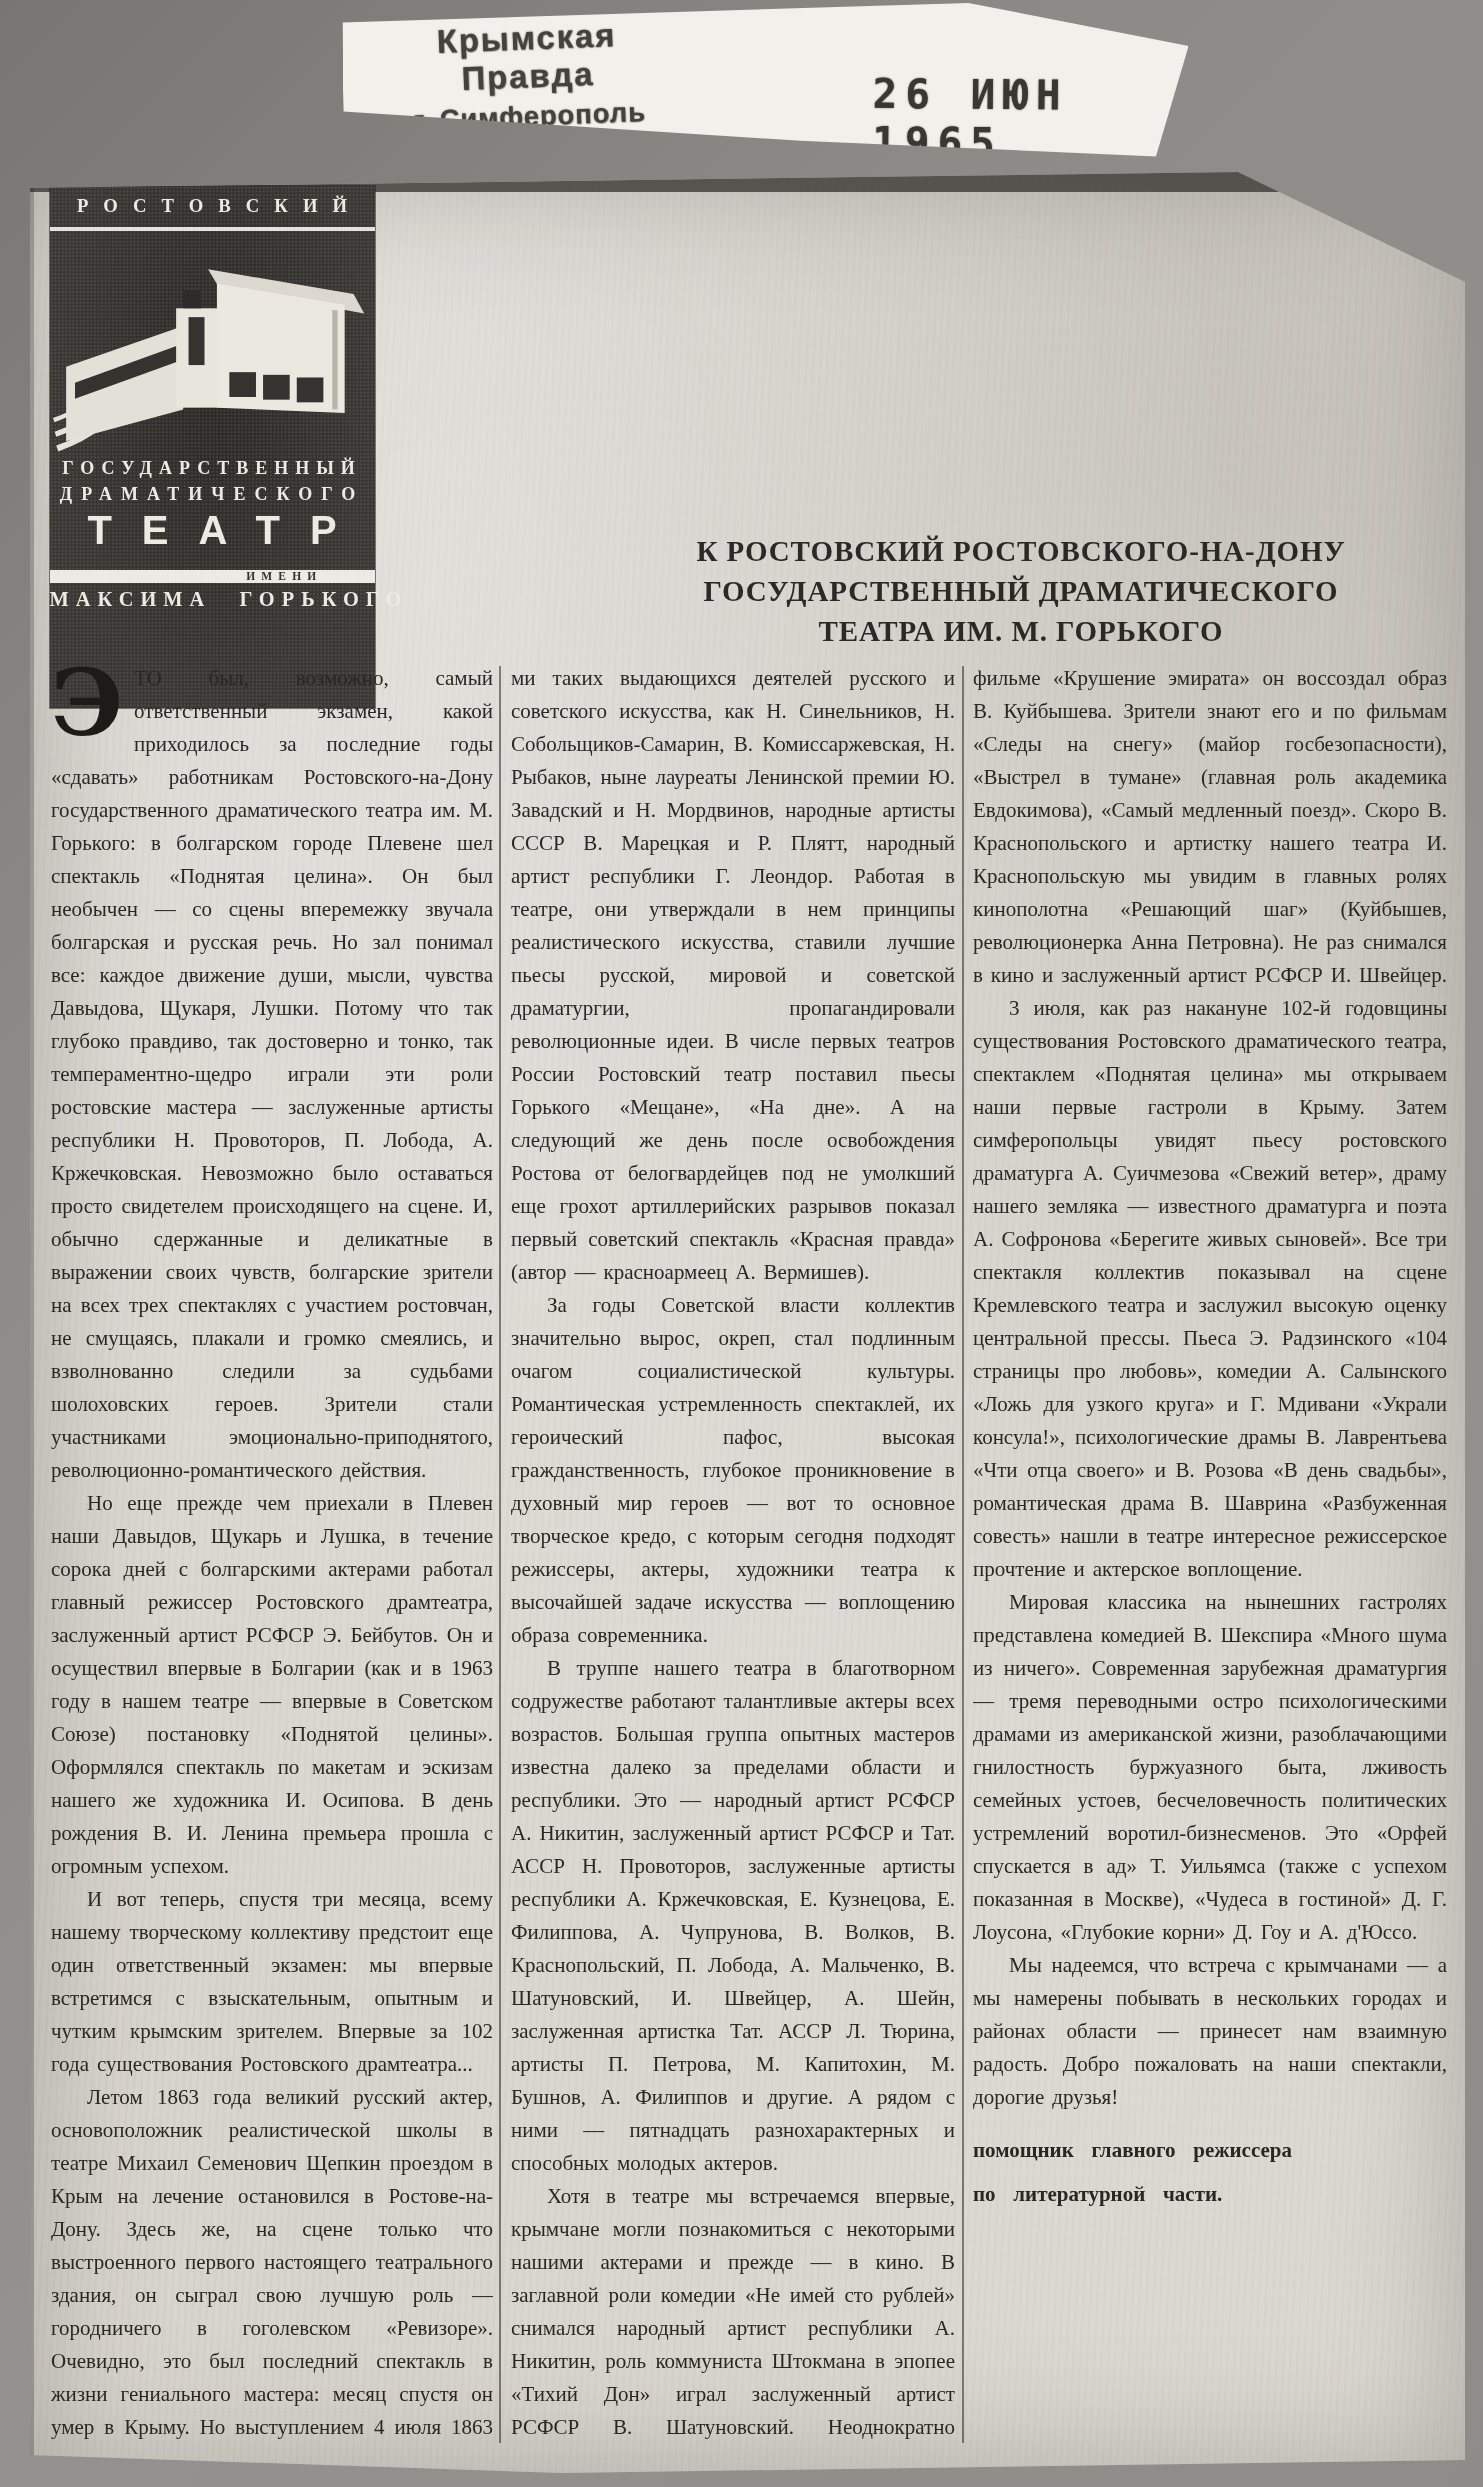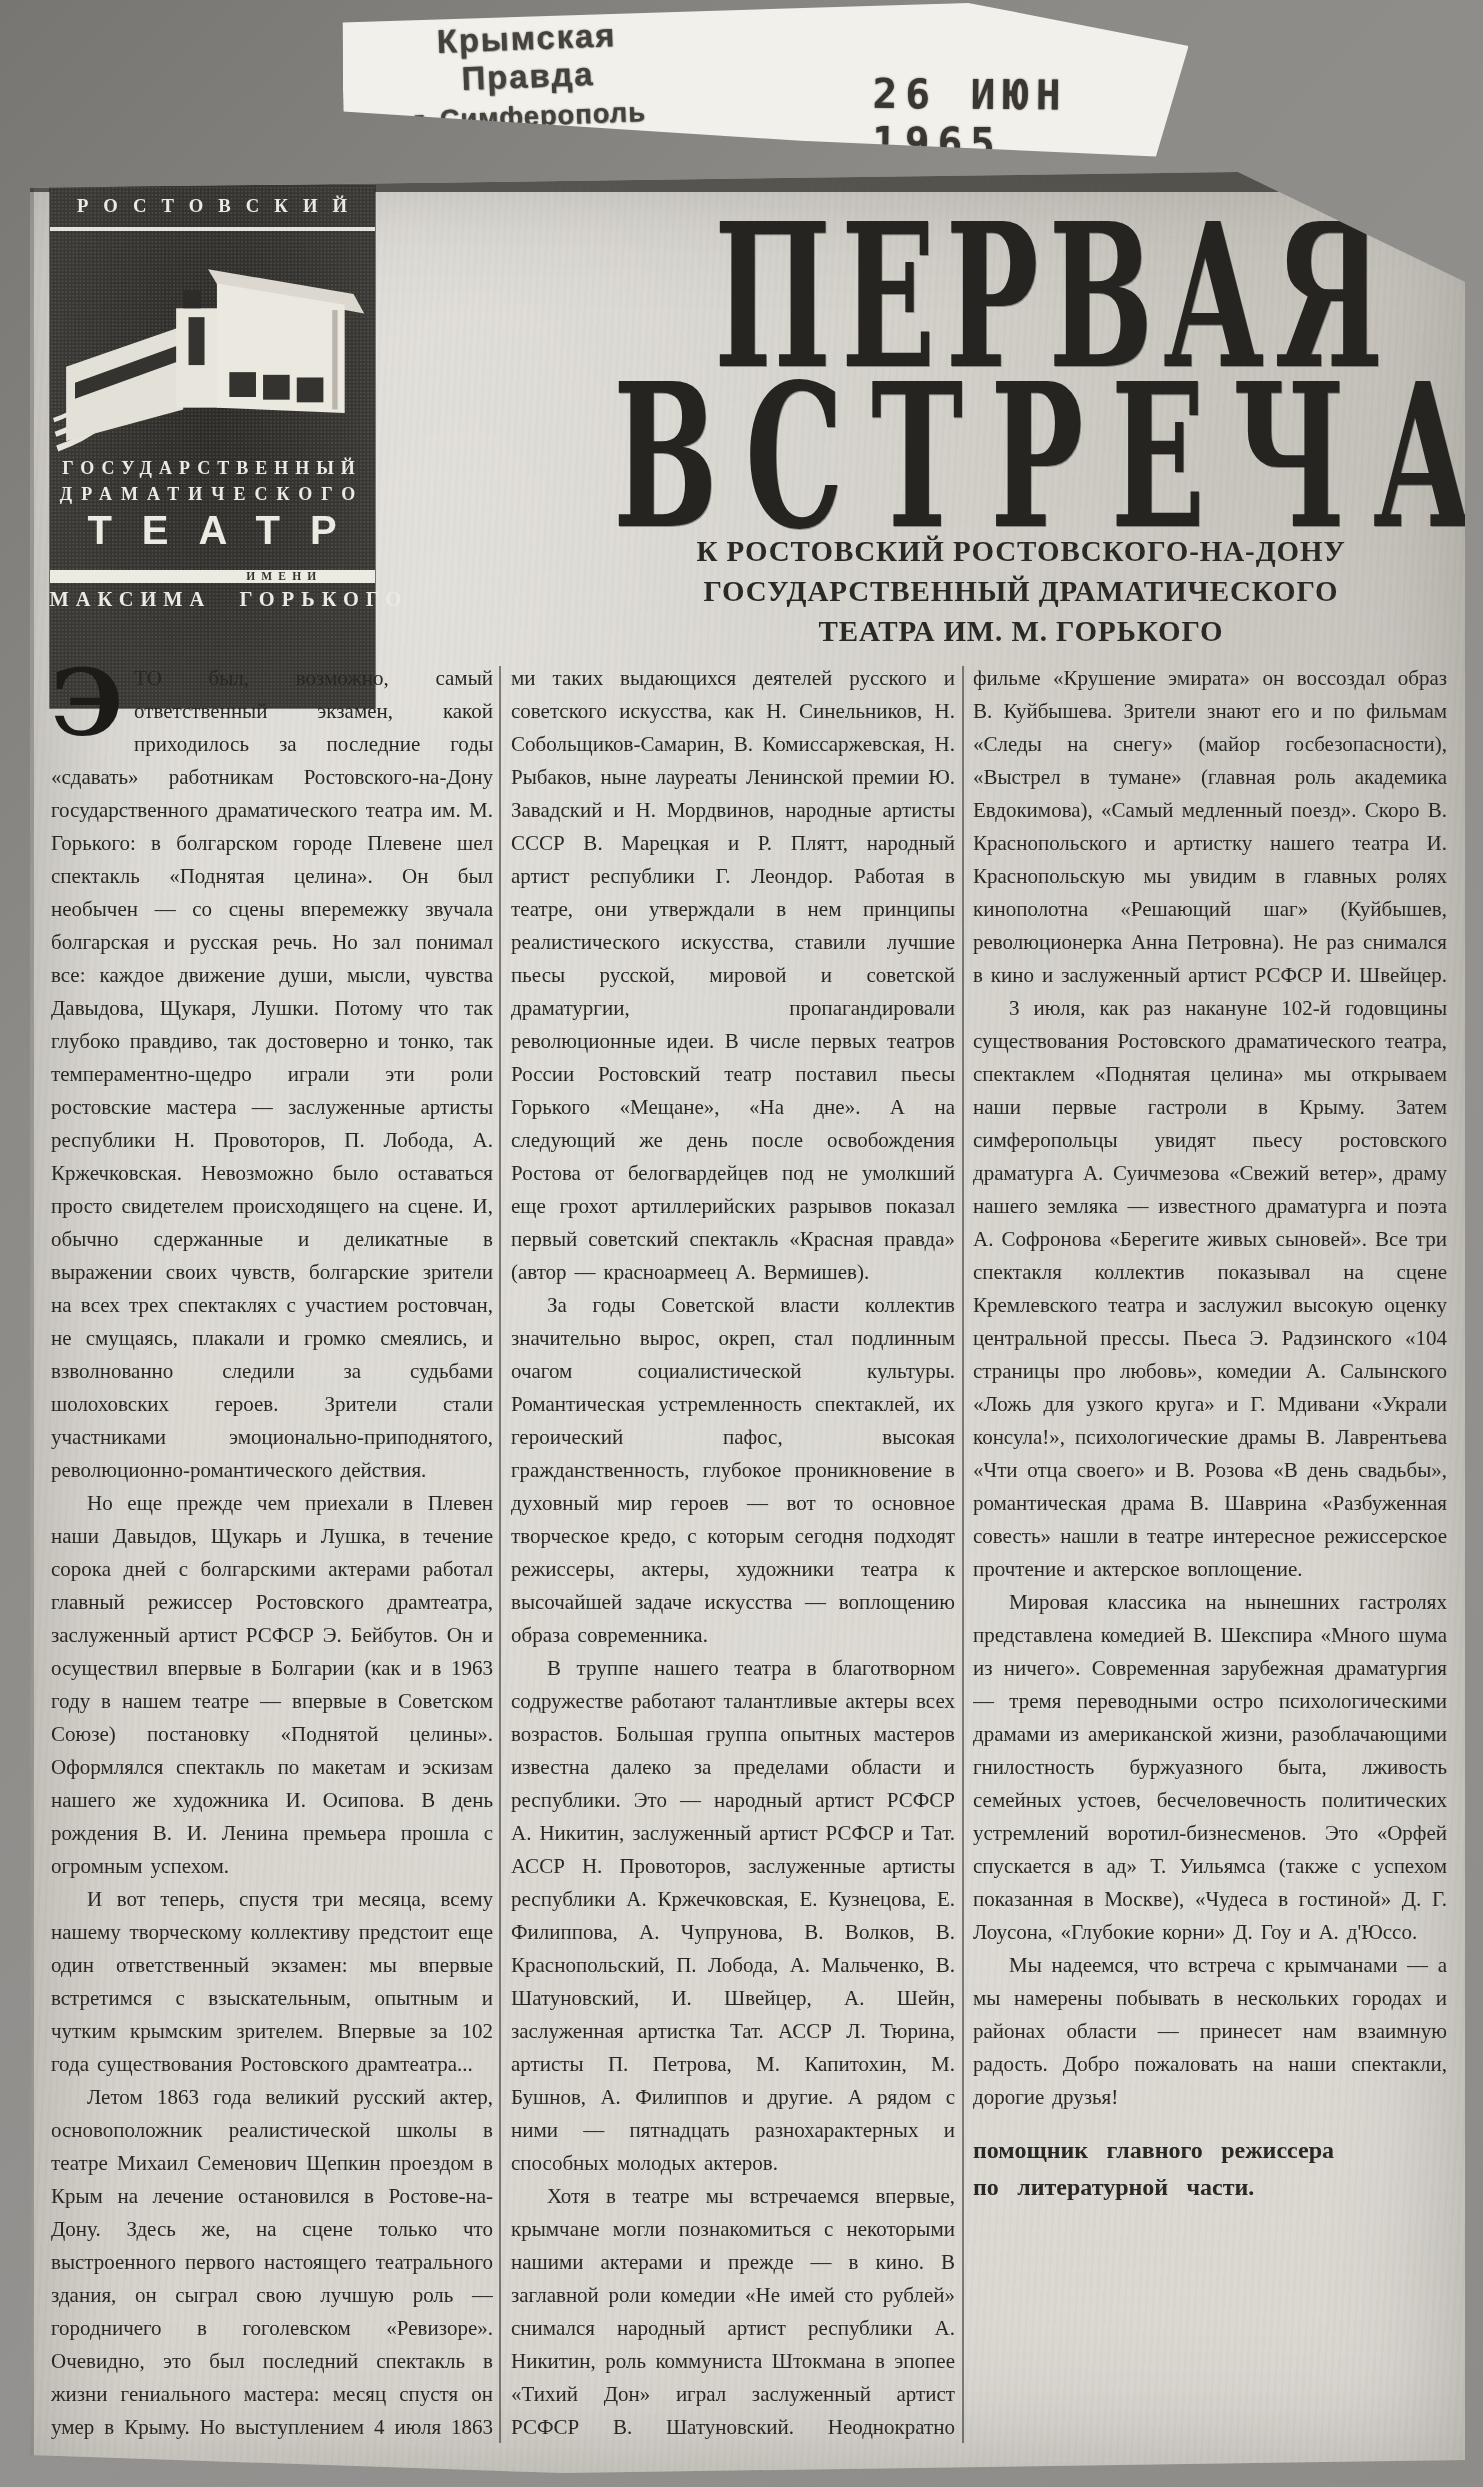--- a/index.html
+++ b/index.html
@@ -98,21 +98,21 @@
   .col2{left:481px;width:444px;}
   .col3{left:943px;width:474px;}
   .colrule{position:absolute;top:3.6px;width:1.8px;height:1777px;background:rgba(42,40,36,.55);}
   .rule1{left:469px;}
   .rule2{left:932px;}
   .dropcap{float:left;font-family:"DejaVu Serif",serif;font-weight:bold;
     font-size:91px;line-height:69px;margin:7px 10.7px 0 0;color:#1d1b18;}
 
   .signature{margin-top:18px;font-weight:bold;}
   .sig-name{text-align:right;font-size:26px;letter-spacing:2.7px;padding-right:27px;}
-  .sig-role{font-size:24px;line-height:37px;text-indent:0;word-spacing:12.4px;}
+  .sig-role{font-size:21px;line-height:37px;text-indent:0;word-spacing:12.4px;margin-top:7px;}
 </style>
 </head>
 <body>
 
 <div class="page">
 
   <div class="paper">
     <div class="paper-topedge"></div>
     <div class="paper-leftedge"></div>
 
@@ -136,24 +136,20 @@
         <rect x="318" y="88" width="6" height="112" fill="#b9b5ac"></rect>
       </svg>
       <div class="mh-state">ГОСУДАРСТВЕННЫЙ</div>
       <div class="mh-drama">ДРАМАТИЧЕСКОГО</div>
       <div class="mh-theatre">ТЕАТР</div>
       <div class="mh-strip"></div>
       <div class="mh-imeni">ИМЕНИ</div>
       <div class="mh-gorky">МАКСИМА ГОРЬКОГО</div>
     </div>
 
-    <div class="headline">
-      <span class="hl hl1">ПЕРВАЯ</span>
-      <span class="hl hl2">ВСТРЕЧА</span>
-    </div>
 
     <div class="subtitle">
       <div>К РОСТОВСКИЙ РОСТОВСКОГО-НА-ДОНУ</div>
       <div>ГОСУДАРСТВЕННЫЙ ДРАМАТИЧЕСКОГО</div>
       <div>ТЕАТРА ИМ. М. ГОРЬКОГО</div>
     </div>
 
     <div class="columns">
       <div class="col col1">
         <p class="noindent"><span class="dropcap">Э</span><span>ТО был, возможно, самый ответственный экзамен, какой приходилось за последние годы «сдавать» работникам Ростовского-на-Дону государственного драматического театра им. М. Горького: в болгарском городе Плевене шел спектакль «Поднятая целина». Он был необычен — со сцены вперемежку звучала болгарская и русская речь. Но зал понимал все: каждое движение души, мысли, чувства Давыдова, Щукаря, Лушки. Потому что так глубоко правдиво, так достоверно и тонко, так темпераментно-щедро играли эти роли ростовские мастера — заслуженные артисты республики Н. Провоторов, П. Лобода, А. Кржечковская. Невозможно было оставаться просто свидетелем происходящего на сцене. И, обычно сдержанные и деликатные в выражении своих чувств, болгарские зрители на всех трех спектаклях с участием ростовчан, не смущаясь, плакали и громко смеялись, и взволнованно следили за судьбами шолоховских героев. Зрители стали участниками эмоционально-приподнятого, революционно-романтического действия.</span></p>

